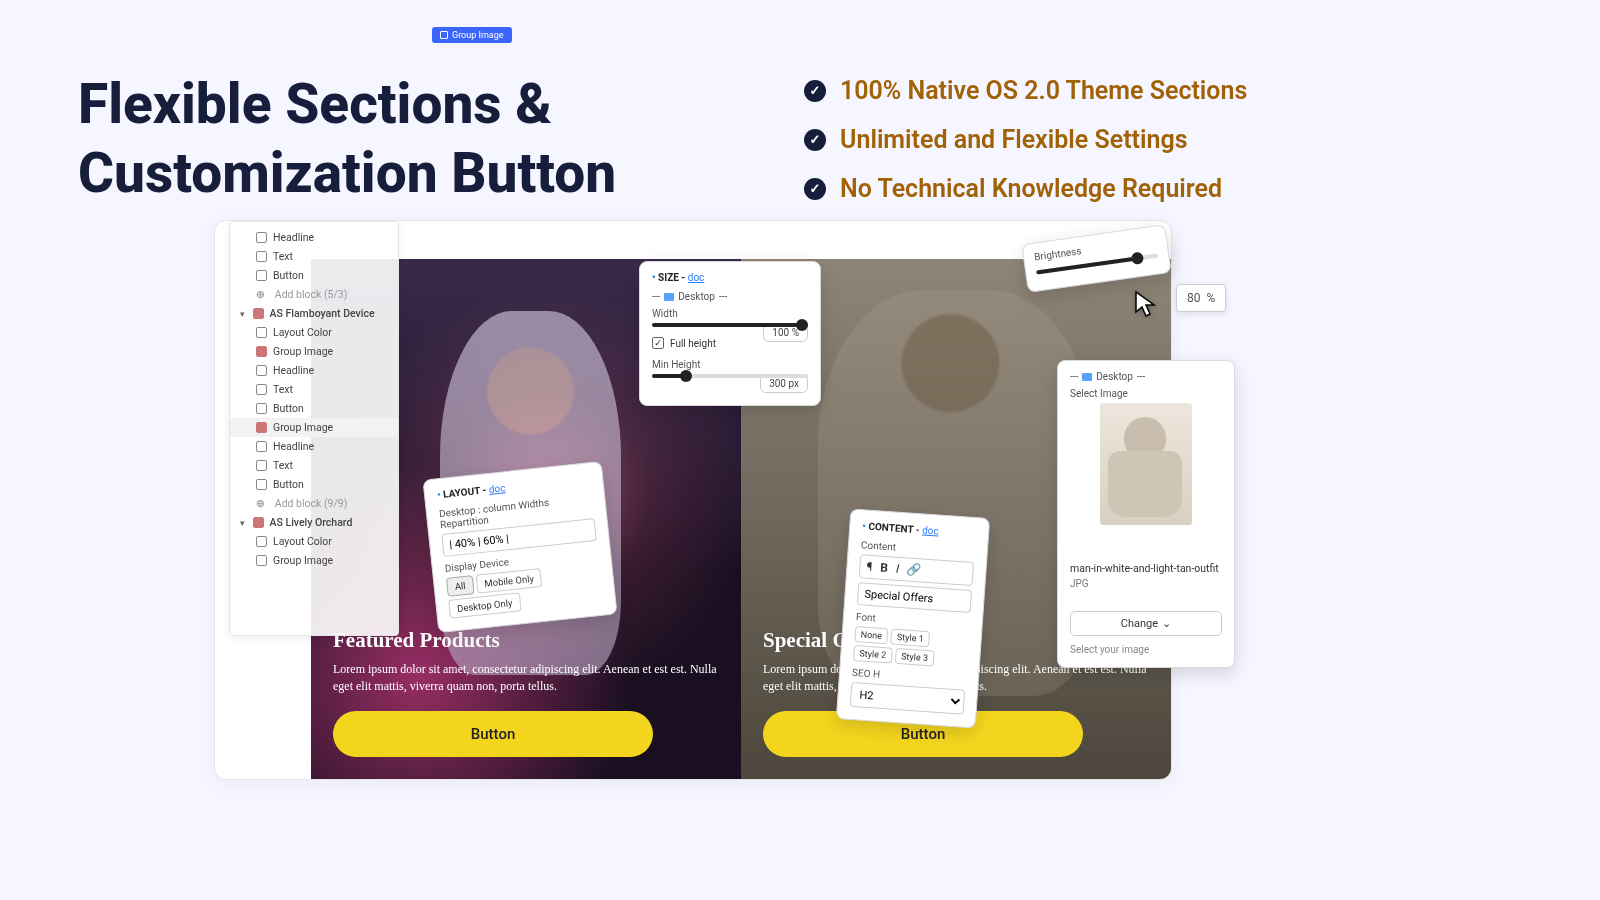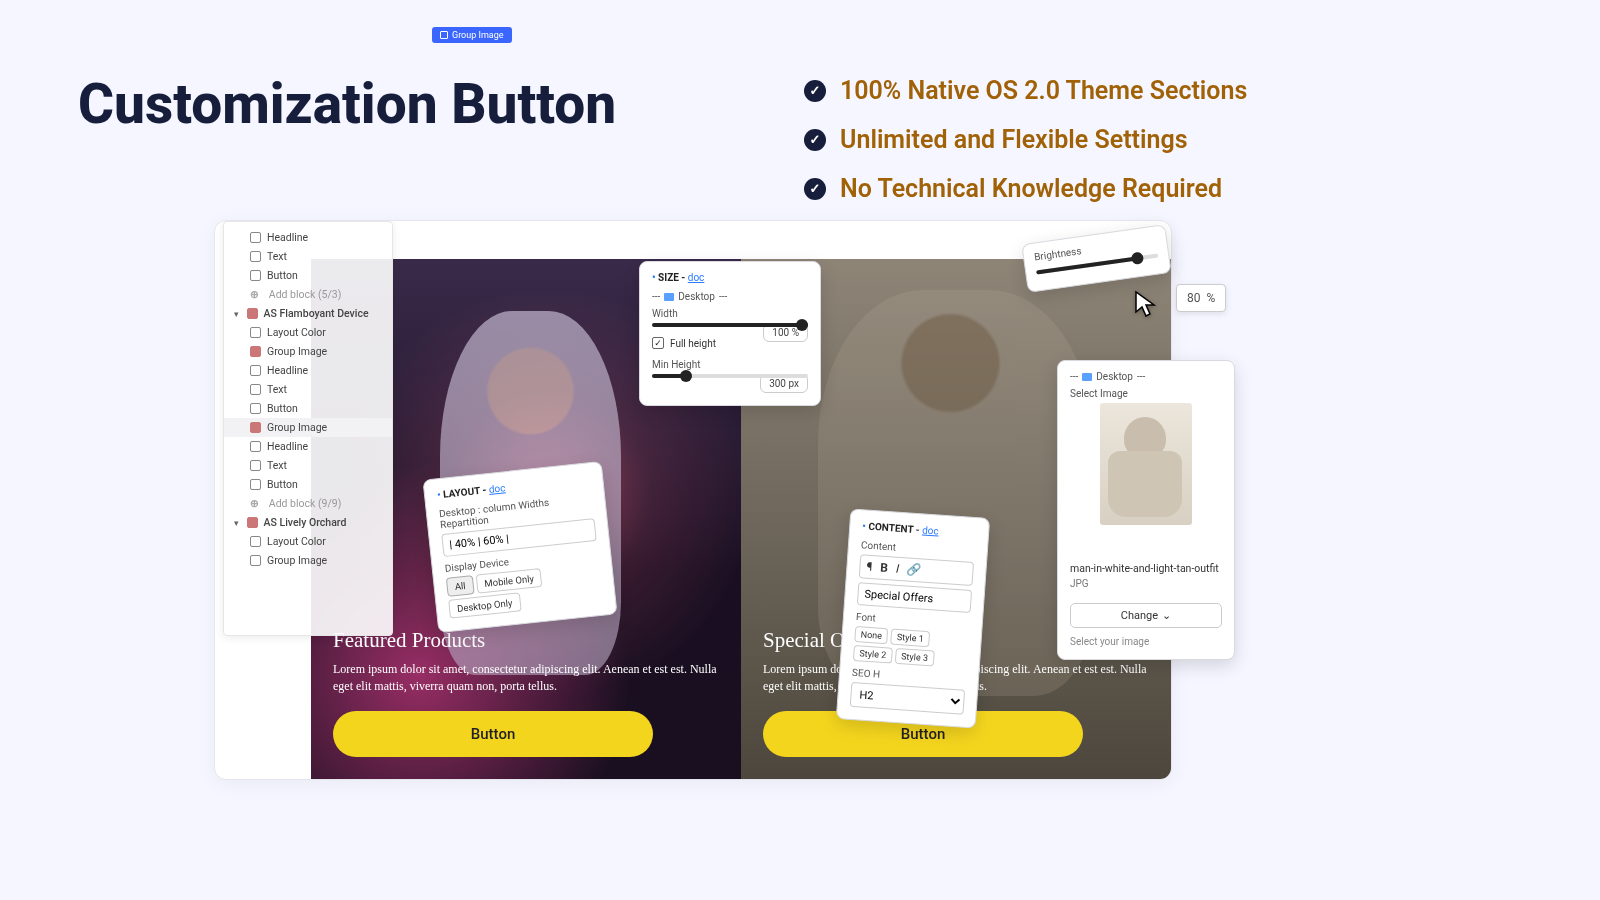--- a/index.html
+++ b/index.html
@@ -9,37 +9,37 @@
 .hero-title { position:absolute; left:78px; top:70px; font-size:55px; font-weight:800; color:#161e3b; line-height:1.25; }
 .features { position:absolute; left:804px; top:76px; }
 .feat { display:flex; align-items:center; gap:14px; margin-bottom:20px; }
 .feat .check { width:22px; height:22px; border-radius:50%; background:#161e3b; color:#fff; display:flex; align-items:center; justify-content:center; font-size:13px; font-weight:900; }
 .feat span.txt { font-size:25px; font-weight:600; color:#a16207; }
 
 
 .stage { position:absolute; left:214px; top:220px; width:958px; height:560px; background:#fff; border:1px solid #e5e5ee; border-radius:12px; overflow:hidden; box-shadow:0 4px 20px rgba(0,0,0,.05); }
 
 
-.tree { position:absolute; left:8px; top:0; width:170px; height:415px; background:rgba(255,255,255,.9); border:1px solid #e6e6e6; border-radius:4px; font-size:10.5px; color:#444; padding:6px 0; box-shadow:0 2px 8px rgba(0,0,0,.08); }
+.tree { position:absolute; left:14px; top:0; width:170px; height:415px; background:rgba(255,255,255,.9); border:1px solid #e6e6e6; border-radius:4px; font-size:10.5px; color:#444; padding:6px 0; box-shadow:0 2px 8px rgba(0,0,0,.08); }
 .tree .row { display:flex; align-items:center; gap:6px; padding:3px 8px 3px 26px; cursor:default; }
 .tree .row.sel { background:#f2f2f4; }
 .tree .row.section { padding-left:10px; font-weight:500; }
 .tree .row.add { color:#999; padding-left:26px; }
 .tree .ic { width:11px; height:11px; display:inline-block; border:1px solid #888; border-radius:2px; }
 .tree .ic.img { background:#c77; border-color:#c77; }
 .tree .caret { font-size:9px; color:#666; margin-right:2px; }
 .tree .plus { color:#aaa; font-weight:700; margin-right:4px; }
 
 
 .panels { position:absolute; left:96px; top:38px; right:0; bottom:0; display:flex; }
 .panel { flex:1; position:relative; display:flex; flex-direction:column; justify-content:flex-end; padding:22px; color:#fff; }
 .panel.left { background:linear-gradient(180deg,#3a2a4a 0%,#1a0f22 60%,#1a0f20 100%); }
 .panel.left::before { content:""; position:absolute; inset:0; background:radial-gradient(circle at 55% 45%,#ff5b6e 0%,rgba(255,91,110,.25) 28%,transparent 55%),radial-gradient(circle at 25% 80%,#ff3b8d 0%,transparent 40%); mix-blend-mode:screen; opacity:.55; }
 .panel.right { background:linear-gradient(180deg,#8e8577 0%,#6b6458 55%,#4c463c 100%); }
-.panel h3 { font-size:21px; font-weight:400; margin-bottom:8px; font-family:Georgia,serif; position:relative; }
+.panel h3 { font-size:21px; font-weight:700; margin-bottom:8px; font-family:Georgia,serif; position:relative; }
 .panel p { font-size:12px; line-height:1.4; margin-bottom:16px; font-family:Georgia,serif; position:relative; }
 .panel .btn { background:#f4d51e; color:#222; text-align:center; padding:14px 0; border-radius:28px; font-size:15px; font-weight:500; width:100%; max-width:320px; position:relative; }
 
 
 .badge { position:absolute; left:432px; top:27px; background:#3a66ff; color:#fff; font-size:9px; padding:3px 8px; border-radius:3px; display:flex; align-items:center; gap:4px; z-index:40; }
 .badge .sq { width:8px; height:8px; border:1px solid #fff; border-radius:1px; }
 
 
 .float { position:absolute; background:#fff; border:1px solid #d9d9df; border-radius:8px; padding:10px 12px 12px; font-size:11px; color:#333; box-shadow:0 6px 18px rgba(0,0,0,.14); z-index:50; }
 .float .hdr { font-size:10px; font-weight:700; color:#222; margin-bottom:8px; }
@@ -84,36 +84,37 @@
 
 .cursor { position:absolute; left:1134px; top:290px; z-index:60; }
 .cursor svg { filter:drop-shadow(0 1px 2px rgba(0,0,0,.3)); }
 
 
 .p-image { left:1057px; top:360px; width:178px; transform:none; }
 .p-image .thumb { width:92px; height:122px; margin:4px auto 8px; background:linear-gradient(180deg,#ece6dc 0%,#d8d0c2 100%); border-radius:3px; position:relative; overflow:hidden; }
 .p-image .thumb::before { content:""; position:absolute; left:24px; top:14px; width:42px; height:42px; background:#c9beae; border-radius:50% 50% 45% 45%; }
 .p-image .thumb::after { content:""; position:absolute; left:8px; top:48px; width:74px; height:66px; background:#cfc5b5; border-radius:12px 12px 18px 18px; }
 .p-image .fname { font-size:10.5px; color:#333; line-height:1.3; margin-bottom:2px;margin-top:37px; }
-.p-image .ftype { font-size:10px; color:#777; margin-bottom:14px; }
+.p-image .ftype { font-size:10px; color:#777; margin-bottom:22px; }
 .p-image .change { width:100%; border:1px solid #ccc; border-radius:5px; padding:5px 0; font-size:11px; background:#fff; display:flex; align-items:center; justify-content:center; gap:4px; }
 .p-image .hint { font-size:10px; color:#888; margin-top:8px; }
 
 .devhdr { font-size:10px; color:#555; display:flex; align-items:center; gap:4px; margin-bottom:6px; }
 .devhdr .desk-ic { width:10px; height:8px; background:#5aa0ff; border-radius:1px; display:inline-block; }
 
 
 .panel .figure { position:absolute; inset:0; overflow:hidden; }
 .panel.left .figure::before { content:""; position:absolute; left:30%; top:10%; width:42%; height:70%; background:radial-gradient(circle at 50% 22%,#f2d8cf 0 14%,transparent 15%),linear-gradient(#d8cfe5,#b8a8c4); border-radius:40% 40% 20% 20%; opacity:.6; }
 .panel.right .figure::before { content:""; position:absolute; left:18%; top:6%; width:64%; height:78%; background:radial-gradient(circle at 48% 18%,#7a6650 0 13%,transparent 14%),linear-gradient(#9c9284,#7a7264); border-radius:38% 38% 22% 22%; opacity:.55; }
 </style>
 </head>
 <body>
 
 <div class="hero-title">
+  <div>Flexible Sections &amp;</div>
   <div>Customization Button</div>
 </div>
 
 <div class="features">
   <div class="feat">
     <span class="check">✓</span>
     <span class="txt">100% Native OS 2.0 Theme Sections</span>
   </div>
   <div class="feat">
     <span class="check">✓</span>

